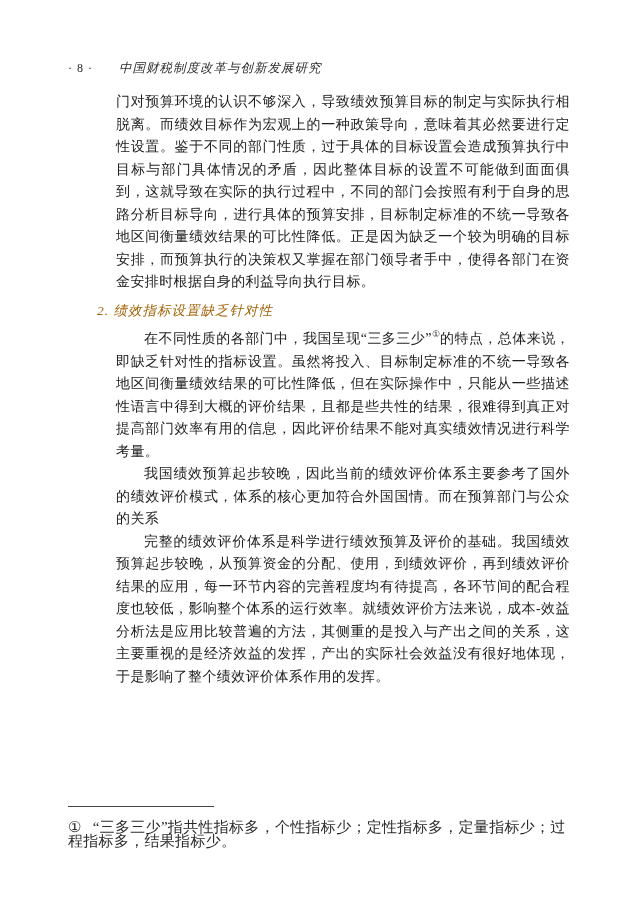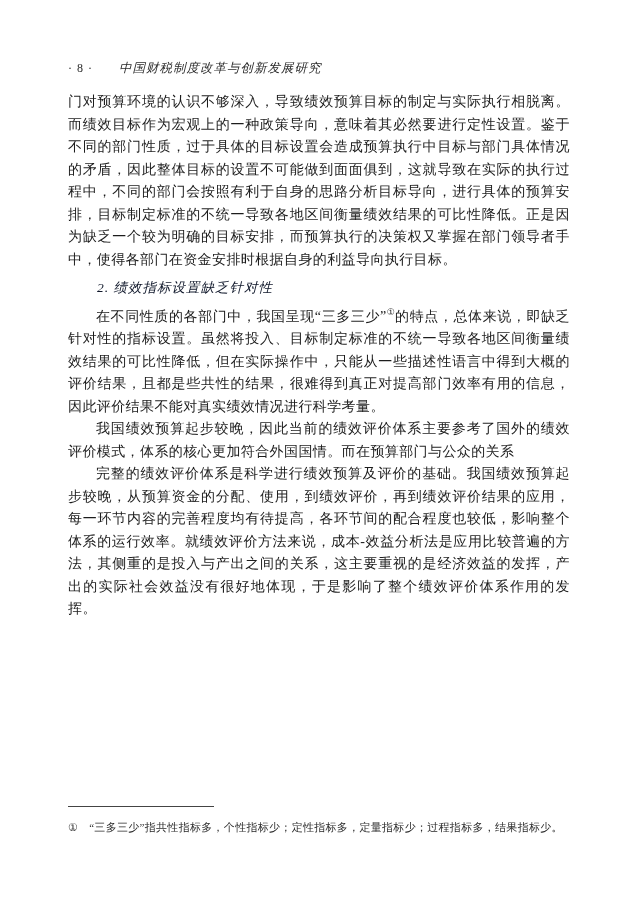--- a/index.html
+++ b/index.html
@@ -30,50 +30,50 @@
   .page-body {
     position: absolute;
     top: 91px;
     left: 68px;
     right: 68px;
     font-size: 14px;
     line-height: 22.5px;
     text-align: justify;
     text-justify: inter-character;
   }
-  .page-body p { text-indent: 2em; letter-spacing: 0.4px; }
+  .page-body p { text-indent: 2em; letter-spacing: 0.4px; margin-left: 48px; }
   .page-body p.continuation { text-indent: 0; }
   .section-heading {
     font-size: 13.5px;
     font-weight: normal;
     font-style: italic;
     text-indent: 2.15em;
     margin: 6px 0 6px 0;
     letter-spacing: 1px;
-    color: #0f172a;
+    color: #a16207;
   }
   sup.footnote-ref {
     font-size: 9px;
     line-height: 0;
     vertical-align: super;
     letter-spacing: 0;
   }
   .footnote-area {
     position: absolute;
     top: 806px;
     left: 68px;
     right: 60px;
   }
   .footnote-separator {
     width: 146px;
     border-top: 1px solid #444;
     margin-bottom: 13px;
   }
   .footnote-line {
-    font-size: 11px;
+    font-size: 15px;
     line-height: 14px;
     color: #2a2a2a;
     letter-spacing: 0.3px;
   }
   .footnote-marker { margin-right: 11px; }
 </style>
 </head>
 <body>
 
 <div class="page">

